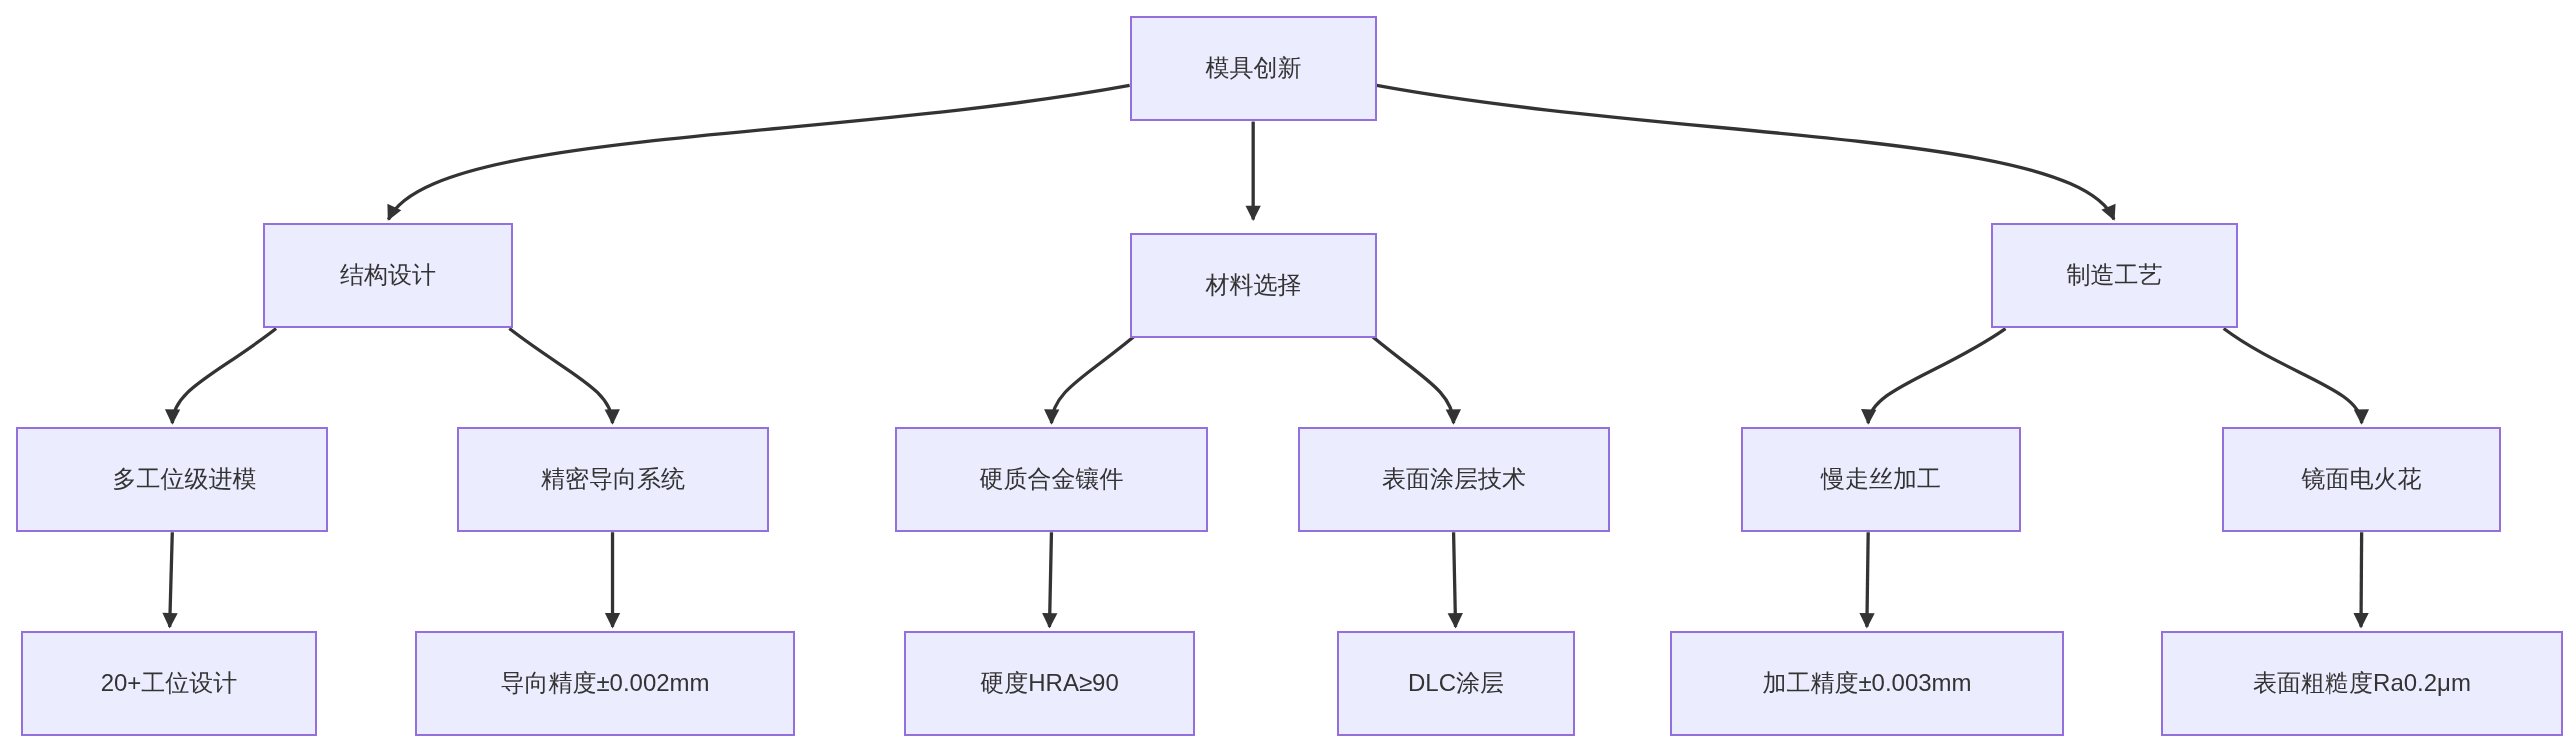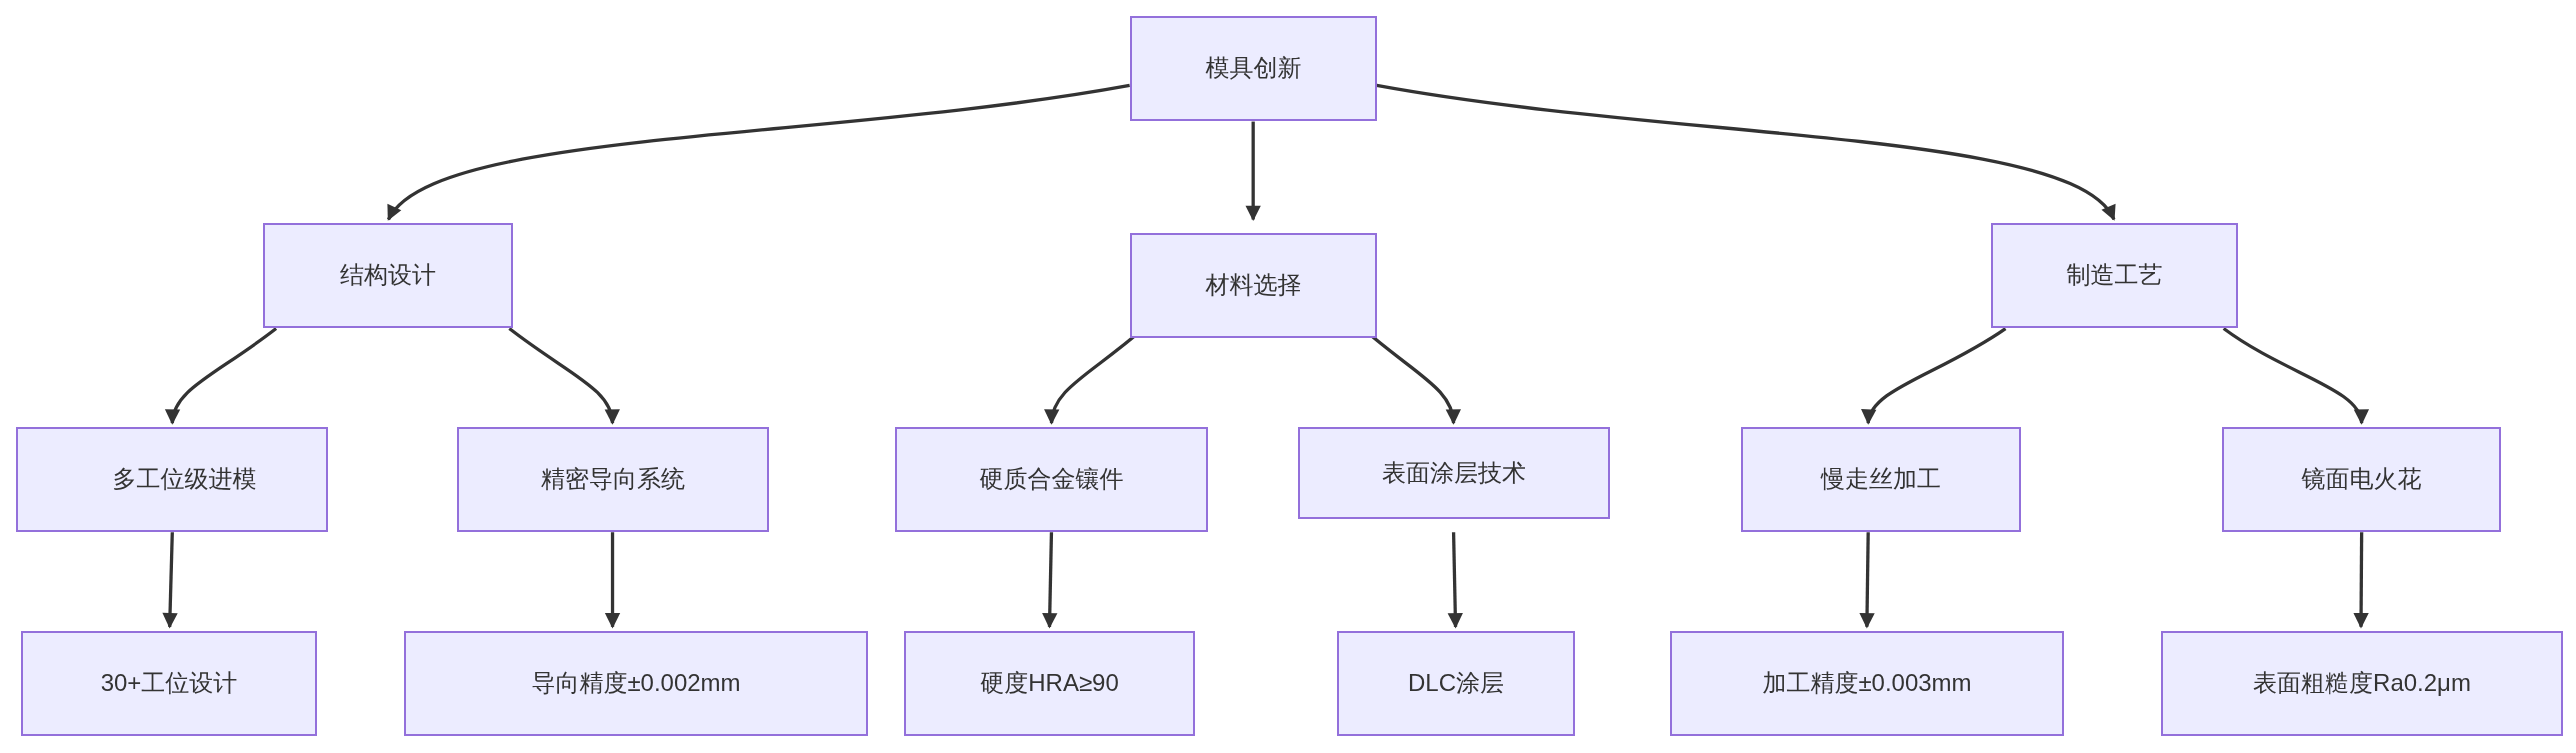--- a/index.html
+++ b/index.html
@@ -76,25 +76,25 @@
 
   <div class="node" style="left:1130px; top:16.4px; width:247px; height:105px;">模具创新</div>
 
   <div class="node" style="left:263px; top:223px; width:250px; height:105px;">结构设计</div>
   <div class="node" style="left:1130px; top:233px; width:247px; height:105px;">材料选择</div>
   <div class="node" style="left:1991px; top:223px; width:247px; height:105px;">制造工艺</div>
 
   <div class="node" style="left:16.4px; top:427px; width:312px; height:105px;padding-left:24px;">多工位级进模</div>
   <div class="node" style="left:457px; top:427px; width:312px; height:105px;">精密导向系统</div>
   <div class="node" style="left:895px; top:427px; width:313px; height:105px;">硬质合金镶件</div>
-  <div class="node" style="left:1298px; top:427px; width:312px; height:92px;">表面涂层技术</div>
+  <div class="node" style="left:1298px; top:427px; width:312px; height:105px;">表面涂层技术</div>
   <div class="node" style="left:1728px; top:427px; width:280px; height:105px;margin-left:13px;">慢走丝加工</div>
   <div class="node" style="left:2222px; top:427px; width:279px; height:105px;">镜面电火花</div>
 
-  <div class="node" style="left:21px; top:631px; width:296px; height:105px;">30+工位设计</div>
-  <div class="node" style="left:404px; top:631px; width:464px; height:105px;">导向精度±0.002mm</div>
+  <div class="node" style="left:21px; top:631px; width:296px; height:105px;">20+工位设计</div>
+  <div class="node" style="left:415px; top:631px; width:380px; height:105px;">导向精度±0.002mm</div>
   <div class="node" style="left:904px; top:631px; width:291px; height:105px;">硬度HRA≥90</div>
   <div class="node" style="left:1337px; top:631px; width:238px; height:105px;">DLC涂层</div>
   <div class="node" style="left:1670px; top:631px; width:394px; height:105px;">加工精度±0.003mm</div>
   <div class="node" style="left:2161px; top:631px; width:402px; height:105px;">表面粗糙度Ra0.2μm</div>
 
 </div>
 
 
 </body></html>

